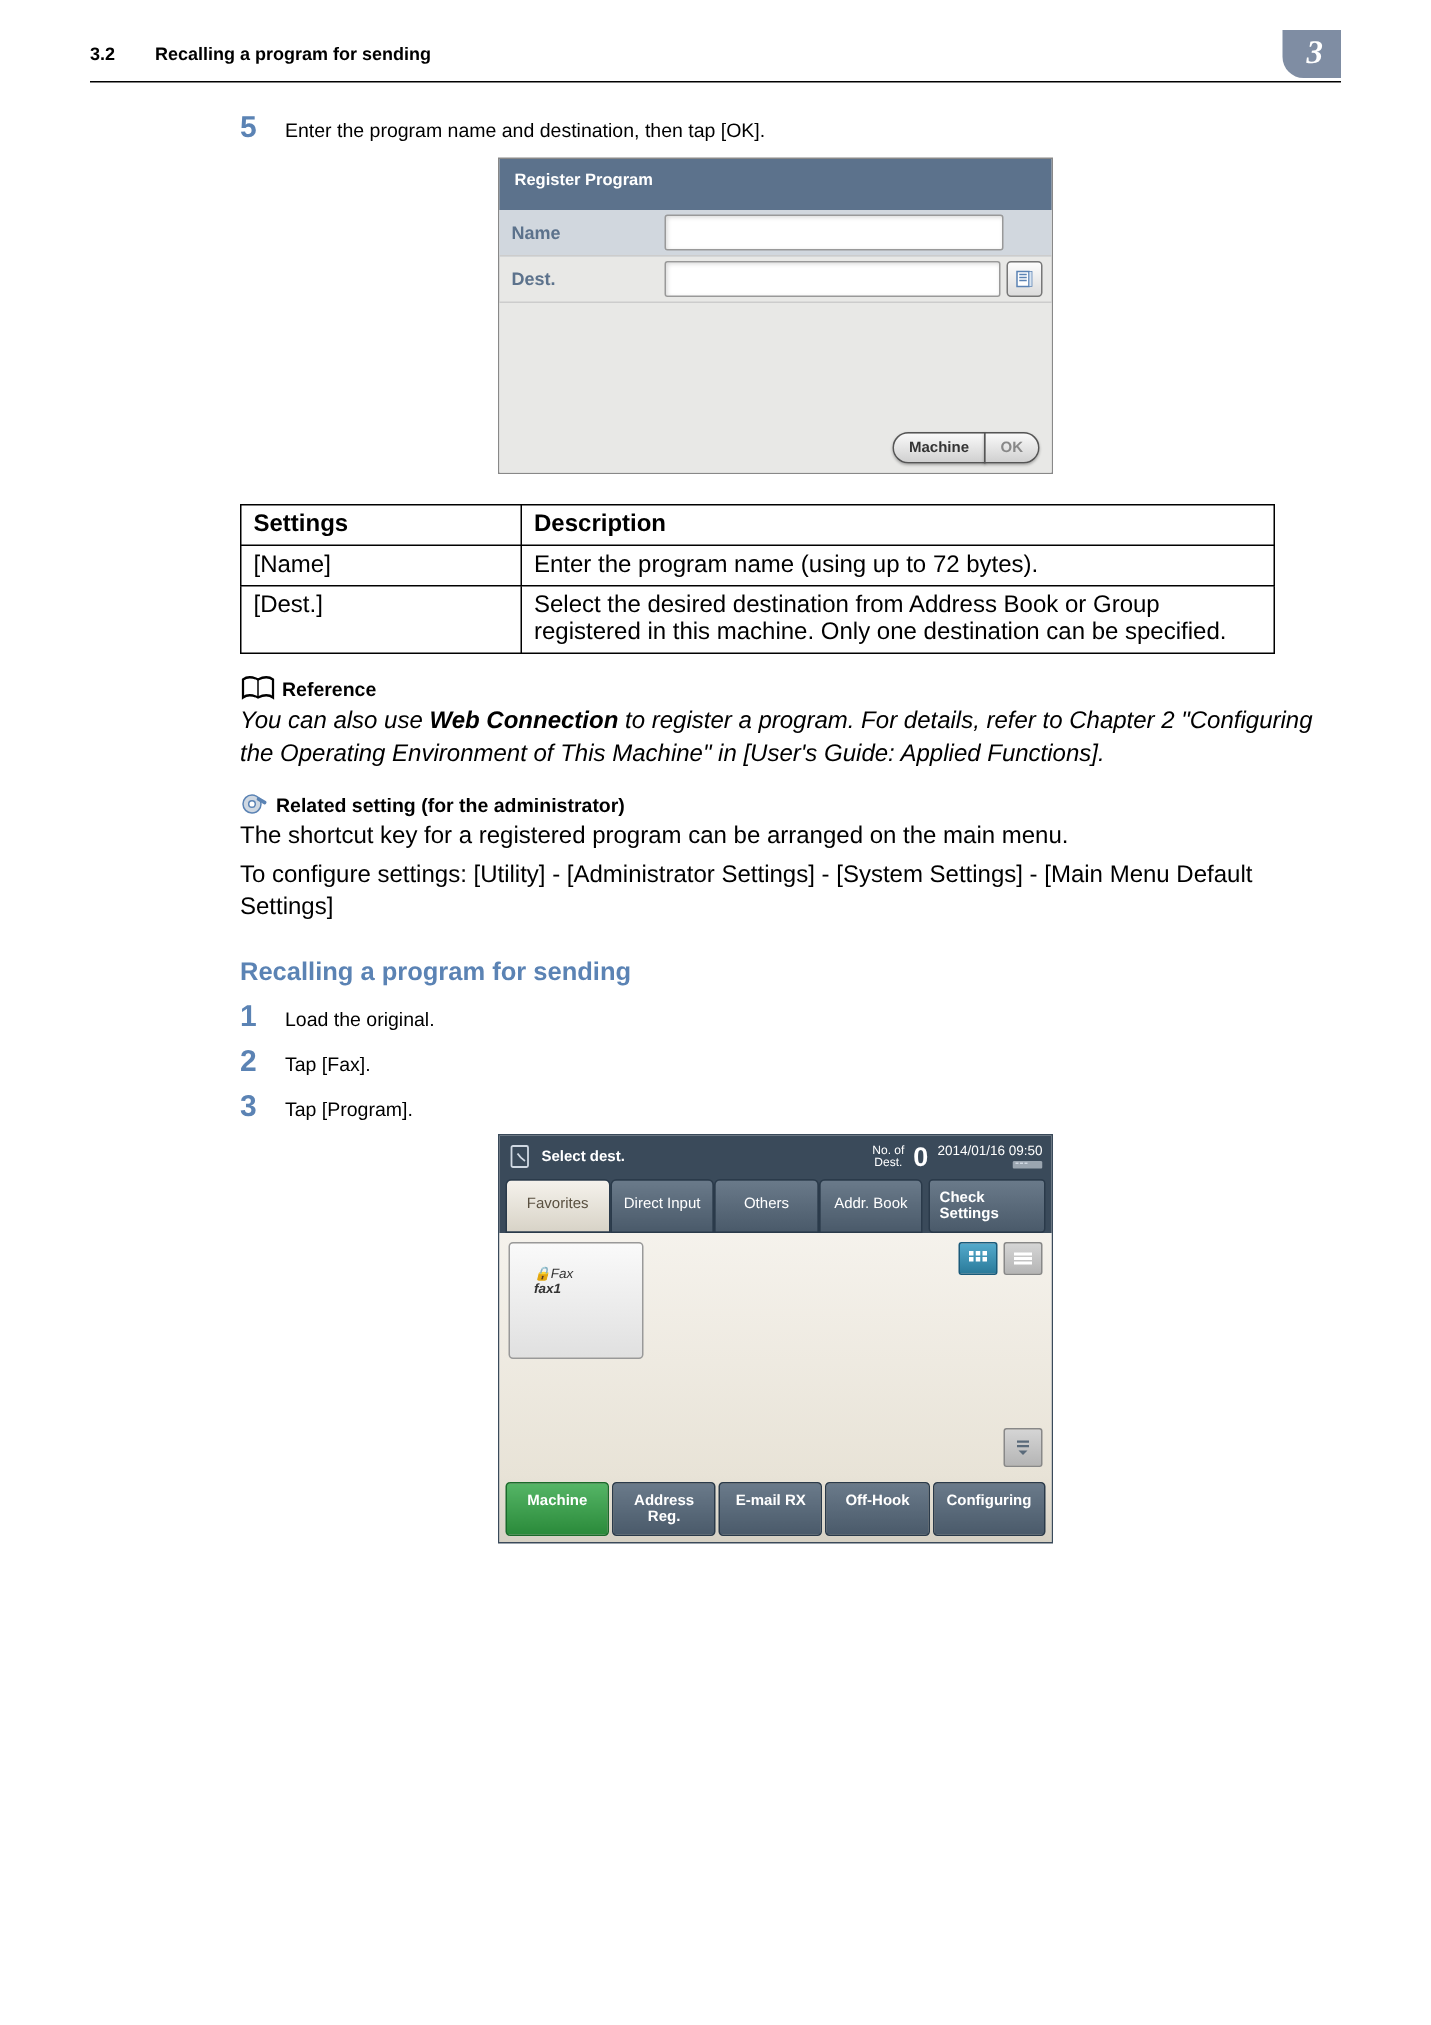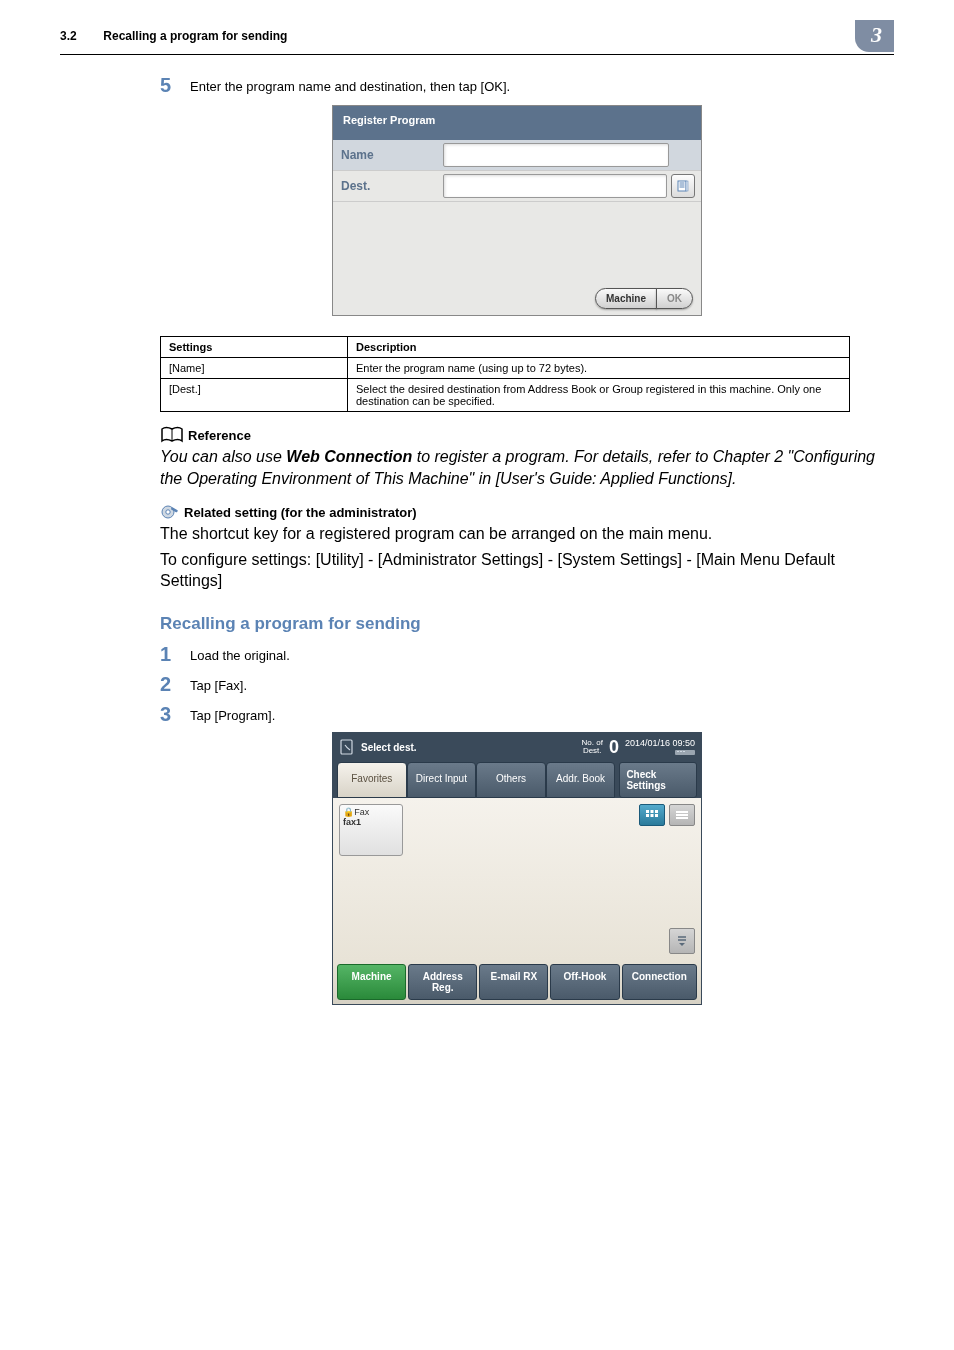--- a/index.html
+++ b/index.html
@@ -131,21 +131,21 @@
   .pill-btn + .pill-btn { margin-left: -1px; }
 
   .settings-table {
     margin: 10px 0 10px 100px;
     border-collapse: collapse;
     width: 690px;
   }
   .settings-table th, .settings-table td {
     border: 1px solid #000;
     padding: 4px 8px;
-    font-size: 11px;
+    font-size: 16px;
     text-align: left;
     vertical-align: top;
   }
   .settings-table th {
     font-weight: bold;
   }
   .col-settings { width: 170px; }
 
   .subhead-row {
     display: flex;
@@ -228,22 +228,23 @@
     padding:6px;
   }
   .shot2-fav {
     width:56px;
     height:44px;
     background: linear-gradient(#fafafa,#e0e0e0);
     border:1px solid #999;
     border-radius:3px;
     color:#333;
     font-size:9px;
-    padding:3px;
+    padding:16px;
     line-height:1.1;
+    font-style:italic;
   }
   .shot2-fav .lock { font-size:9px; color:#888;}
   .shot2-side {
     margin-left:auto;
     display:flex;
     flex-direction:column;
     gap:4px;
     align-items:flex-end;
     justify-content:space-between;
   }
@@ -446,17 +447,17 @@
               <polygon points="3,8 9,8 6,11" fill="#5a6a7a"></polygon>
             </svg>
         </div>
       </div>
     </div>
     <div class="shot2-footer">
       <div class="fbtn active">Machine</div>
       <div class="fbtn">Address Reg.</div>
       <div class="fbtn">E-mail RX</div>
       <div class="fbtn">Off-Hook</div>
-      <div class="fbtn app">Connection</div>
+      <div class="fbtn app">Configuring</div>
     </div>
   </div>
 
 </div>
 
 </body></html>

